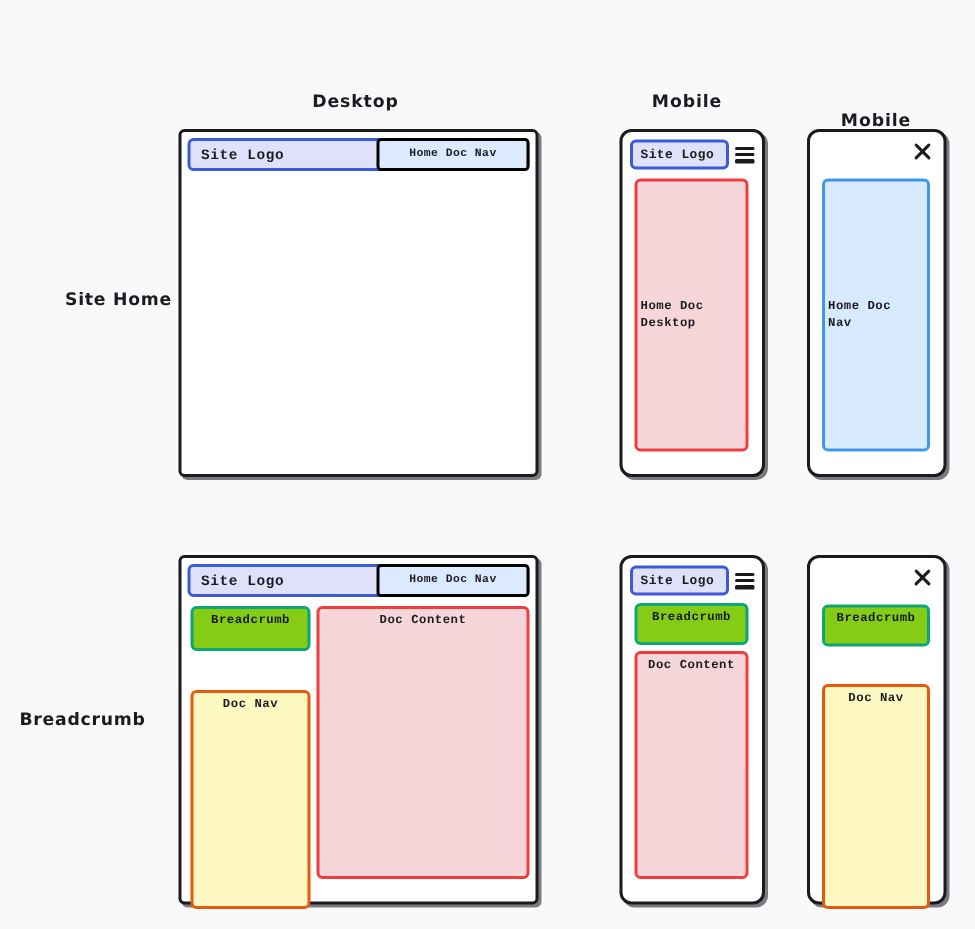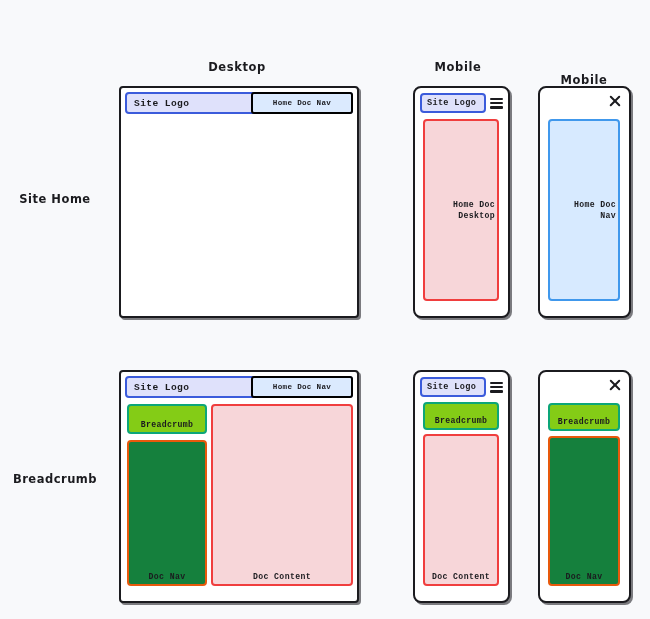--- a/index.html
+++ b/index.html
@@ -35,21 +35,21 @@
   .row-label {
     position: absolute;
     text-align: center;
     font-size: 11.5px;
     font-weight: 700;
     letter-spacing: .5px;
     color: #1b1b1f;
     width: 110px;
     left: 0;
   }
-  #label-site-home   { top: 192px; }
+  #label-site-home   { top: 192px; padding-left: 24px; }
   #label-subdocument { top: 472px; }
 
   
   .frame {
     position: absolute;
     background: #ffffff;
     border: 2.6px solid #1b1b1f;
     border-radius: 4px;
     box-sizing: border-box;
     box-shadow: 2px 2px 0 rgba(20,20,25,.55);
@@ -66,33 +66,33 @@
   
   #frame-menu-home    { left: 538px; top: 86px;  width: 93px;  height: 232px; }
   #frame-menu-sub     { left: 538px; top: 370px; width: 93px;  height: 233px; }
 
   
   .box {
     position: absolute;
     box-sizing: border-box;
     border-radius: 4px;
     display: flex;
-    align-items: flex-end;
+    align-items: flex-start;
     justify-content: center;
     text-align: center;
     font-size: 8.2px;
     font-weight: 700;
     letter-spacing: .35px;
     line-height: 11px;
     padding: 2px;
   }
   .b-navpane { background: #d7eaff; border: 2.2px solid #4098ec; }
   .b-content { background: #f7d6d9; border: 2.2px solid #f03e3e; }
   .b-crumb   { background: #84cc16; border: 2.2px solid #0ca678; }
-  .b-docnav  { background: #15803d; border: 2.2px solid #e8590c; }
+  .b-docnav  { background: #fef9c3; border: 2.2px solid #e8590c; margin-top: 20px; }
 
   
   .dt-header {
     position: absolute;
     left: 4px; top: 4px; right: 4px;
     height: 22px;
     box-sizing: border-box;
     border: 2px solid #3b5bdb;
     border-radius: 4px;
     background: #dfe1fb;

